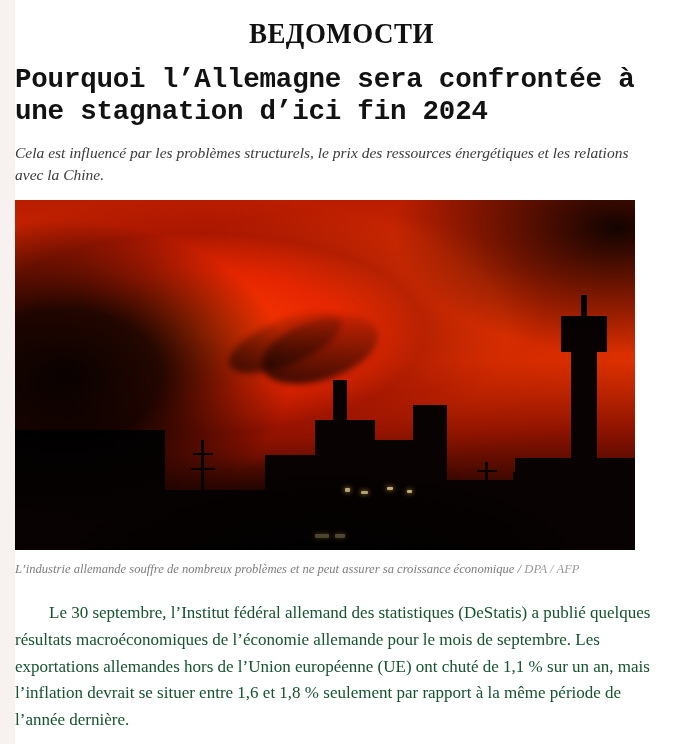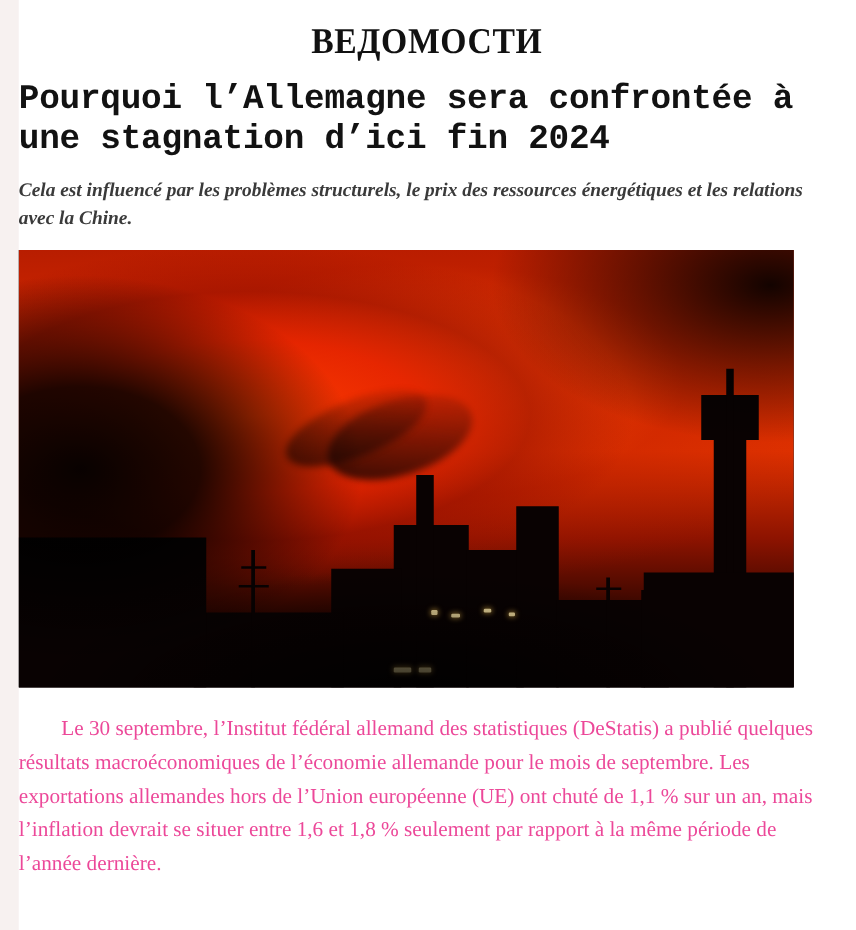--- a/index.html
+++ b/index.html
@@ -63,21 +63,20 @@
     letter-spacing: -0.2px;
   }
   .subhead {
     margin: 14px 0 0 0;
     padding-right: 8px;
     font-family: "Liberation Serif", serif;
     font-style: italic;
     font-size: 15.5px;
     line-height: 1.42;
     color: #3a3a3a;
-    font-weight: bold;
   }
   .figure {
     margin-top: 14px;
     width: 620px;
     height: 350px;
     position: relative;
     overflow: hidden;
     background: #0a0000;
   }
   .photo {
@@ -130,21 +129,21 @@
     line-height: 1.55;
     color: #7c7c7c;
   }
   .caption .credit { color: #9a9a9a; }
   .body-text {
     margin-top: 20px;
     padding-right: 10px;
     font-family: "Liberation Serif", serif;
     font-size: 17px;
     line-height: 1.58;
-    color: #ec4899;
+    color: #14532d;
     text-indent: 34px;
     text-align: left;
   }
 </style>
 </head>
 <body>
 
 <div class="page">
 
   <div class="left-strip"></div>
@@ -192,17 +191,21 @@
         <div class="lightdot" style="left:346px; bottom:56px; width:7px; height:3px;"></div>
         <div class="lightdot" style="left:372px; bottom:60px; width:6px; height:3px;"></div>
         <div class="lightdot" style="left:392px; bottom:57px; width:5px; height:3px;"></div>
         <div class="lightdot" style="left:300px; bottom:12px; width:14px; height:4px;"></div>
         <div class="lightdot" style="left:320px; bottom:12px; width:10px; height:4px;"></div>
       </div>
 
       <div class="vignette"></div>
     </div>
 
+    <p class="caption">
+      <span>L’industrie allemande souffre de nombreux problèmes et ne peut assurer sa croissance économique /</span>
+      <span class="credit">DPA / AFP</span>
+    </p>
 
     <p class="body-text">Le 30 septembre, l’Institut fédéral allemand des statistiques (DeStatis) a publié quelques résultats macroéconomiques de l’économie allemande pour le mois de septembre. Les exportations allemandes hors de l’Union européenne (UE) ont chuté de 1,1 % sur un an, mais l’inflation devrait se situer entre 1,6 et 1,8 % seulement par rapport à la même période de l’année dernière.</p>
 
   </div>
 </div>
 
 </body></html>

